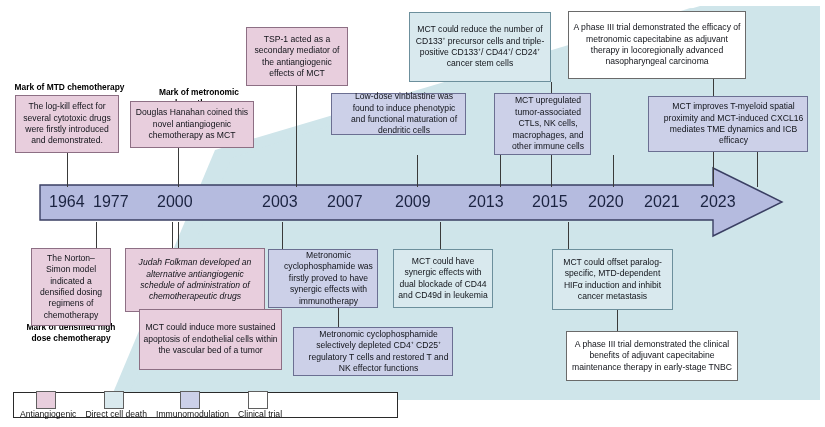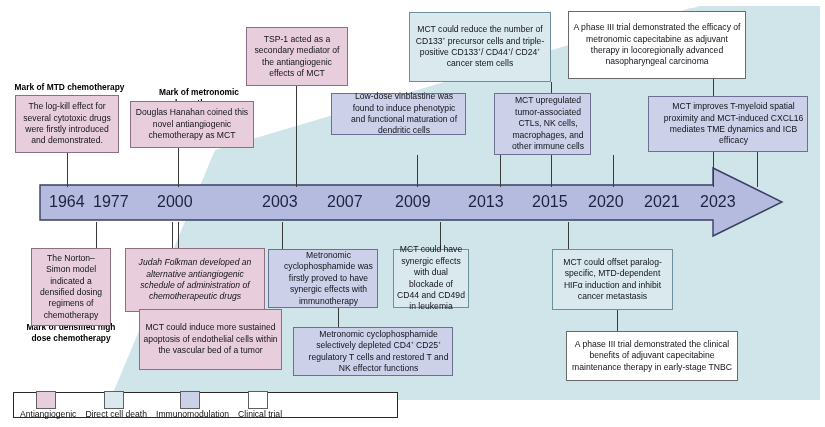--- a/index.html
+++ b/index.html
@@ -180,21 +180,21 @@
   </div>
 
   <div class="node c-immuno" style="left:268px; top:249px; width:110px; height:59px;">
     <span>Metronomic cyclophosphamide was firstly proved to have synergic effects with immunotherapy</span>
   </div>
 
   <div class="node c-immuno" style="left:293px; top:327px; width:160px; height:49px;text-align:center;">
     <span>Metronomic cyclophosphamide selectively depleted CD4⁺ CD25⁺ regulatory T cells and restored T and NK effector functions</span>
   </div>
 
-  <div class="node c-death" style="left:393px; top:249px; width:76px; height:59px;">
+  <div class="node c-death" style="left:393px; top:249px; width:100px; height:59px;">
     <span>MCT could have synergic effects with dual blockade of CD44 and CD49d in leukemia</span>
   </div>
 
   <div class="node c-death" style="left:552px; top:249px; width:121px; height:61px;">
     <span>MCT could offset paralog-specific, MTD-dependent HIFα induction and inhibit cancer metastasis</span>
   </div>
 
   <div class="node c-trial" style="left:566px; top:331px; width:172px; height:50px;">
     <span>A phase III trial demonstrated the clinical benefits of adjuvant capecitabine maintenance therapy in early-stage TNBC</span>
   </div>

